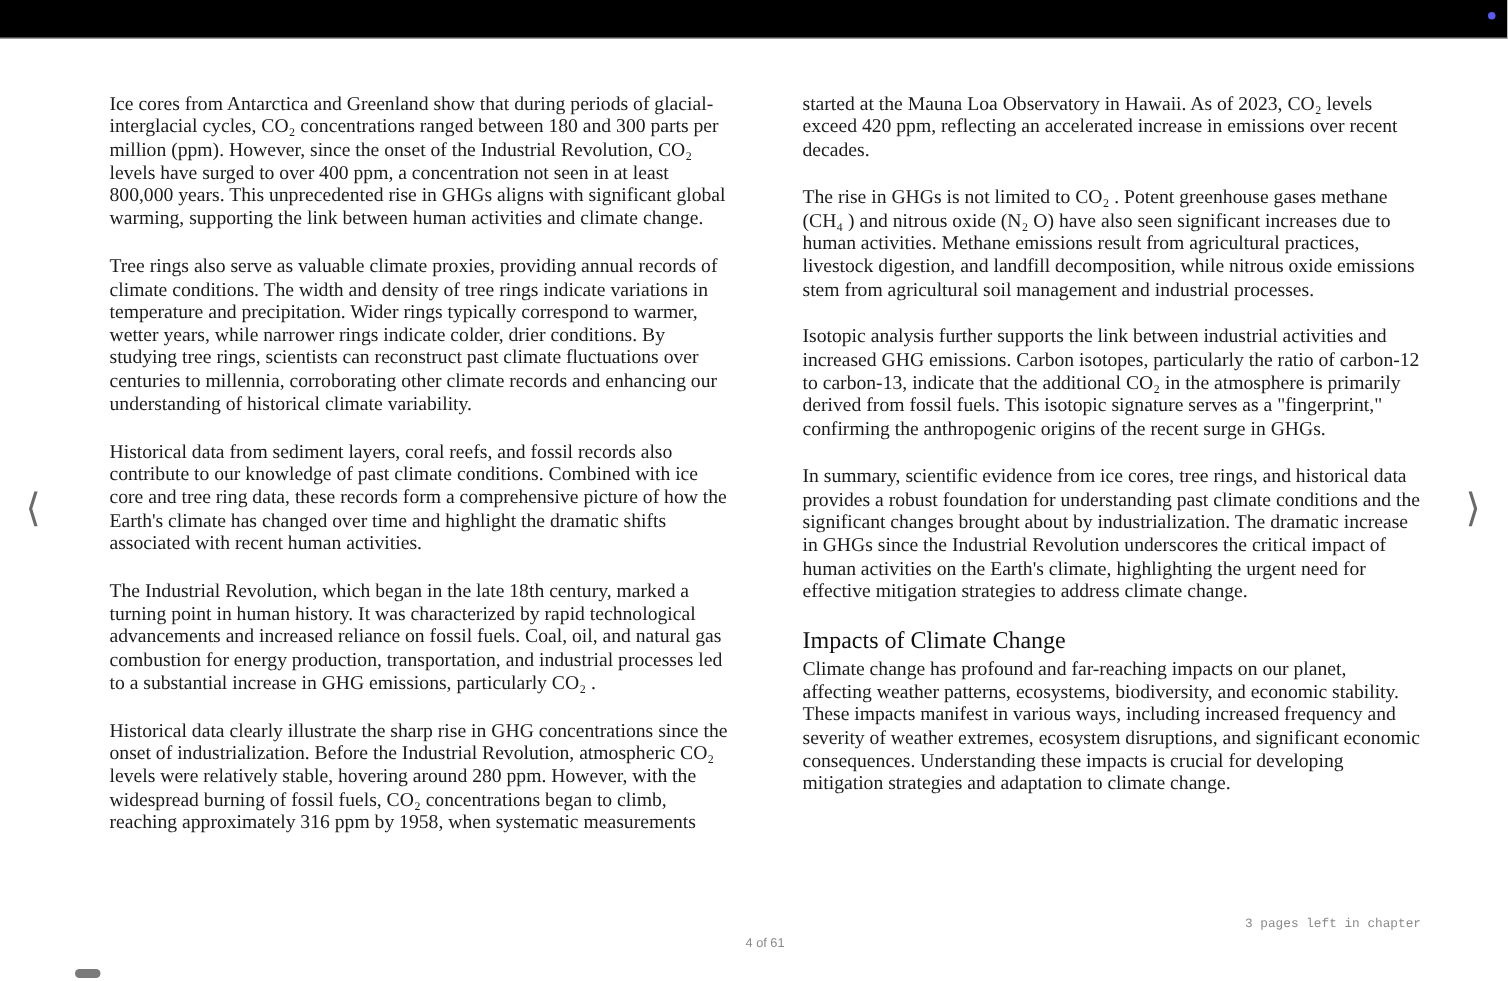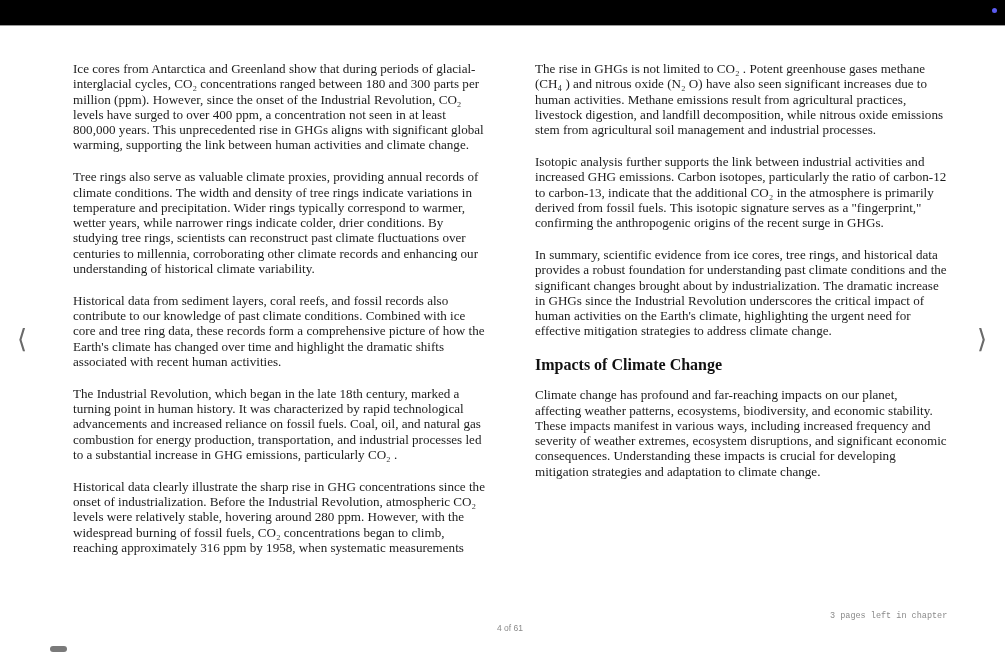--- a/index.html
+++ b/index.html
@@ -21,21 +21,21 @@
       font-family: "Liberation Serif", serif;
       font-size: 13.1px; line-height: 15.3px; color: #1c1c1c;
     }
     .col-left { left: 73px; }
     .col-right { left: 535px; }
     .column p { margin: 0 0 16.5px 0; white-space: pre-line; }
     .column h3 {
       margin: 0 0 15px 0; font-size: 13.2px; font-weight: bold; line-height: 15px; color: #111;
     }
     .column h2 {
-      margin: 0 0 12px 0; font-size: 16px; font-weight: bold; line-height: 20px; color: #111;
+      margin: 0 0 0 0; font-size: 16px; font-weight: normal; line-height: 20px; color: #111;
     }
     .nav-arrow {
       position: absolute; top: 322px; width: 20px; height: 34px;
       font-family: "DejaVu Sans", sans-serif; font-size: 26px; color: #6a6a6a;
       display: flex; align-items: center; justify-content: center; cursor: pointer;
     }
     .nav-prev { left: 12px; }
     .nav-next { left: 972px; }
     .footer-page {
       position: absolute; top: 623px; left: 474px; width: 72px; text-align: center;
@@ -66,20 +66,21 @@
 
 <div class="column col-left">
   <p>Ice cores from Antarctica and Greenland show that during periods of glacial-interglacial cycles, CO₂ concentrations ranged between 180 and 300 parts per million (ppm). However, since the onset of the Industrial Revolution, CO₂ levels have surged to over 400 ppm, a concentration not seen in at least 800,000 years. This unprecedented rise in GHGs aligns with significant global warming, supporting the link between human activities and climate change.</p>
   <p>Tree rings also serve as valuable climate proxies, providing annual records of climate conditions. The width and density of tree rings indicate variations in temperature and precipitation. Wider rings typically correspond to warmer, wetter years, while narrower rings indicate colder, drier conditions. By studying tree rings, scientists can reconstruct past climate fluctuations over centuries to millennia, corroborating other climate records and enhancing our understanding of historical climate variability.</p>
   <p>Historical data from sediment layers, coral reefs, and fossil records also contribute to our knowledge of past climate conditions. Combined with ice core and tree ring data, these records form a comprehensive picture of how the Earth's climate has changed over time and highlight the dramatic shifts associated with recent human activities.</p>
   <p>The Industrial Revolution, which began in the late 18th century, marked a turning point in human history. It was characterized by rapid technological advancements and increased reliance on fossil fuels. Coal, oil, and natural gas combustion for energy production, transportation, and industrial processes led to a substantial increase in GHG emissions, particularly CO₂ .</p>
   <p>Historical data clearly illustrate the sharp rise in GHG concentrations since the onset of industrialization. Before the Industrial Revolution, atmospheric CO₂ levels were relatively stable, hovering around 280 ppm. However, with the widespread burning of fossil fuels, CO₂ concentrations began to climb, reaching approximately 316 ppm by 1958, when systematic measurements</p>
 </div>
 
 <div class="column col-right">
+  <p>started at the Mauna Loa Observatory in Hawaii. As of 2023, CO₂ levels exceed 420 ppm, reflecting an accelerated increase in emissions over recent decades.</p>
   <p>The rise in GHGs is not limited to CO₂ . Potent greenhouse gases methane (CH₄ ) and nitrous oxide (N₂ O) have also seen significant increases due to human activities. Methane emissions result from agricultural practices, livestock digestion, and landfill decomposition, while nitrous oxide emissions stem from agricultural soil management and industrial processes.</p>
   <p>Isotopic analysis further supports the link between industrial activities and increased GHG emissions. Carbon isotopes, particularly the ratio of carbon-12 to carbon-13, indicate that the additional CO₂ in the atmosphere is primarily derived from fossil fuels. This isotopic signature serves as a "fingerprint," confirming the anthropogenic origins of the recent surge in GHGs.</p>
   <p>In summary, scientific evidence from ice cores, tree rings, and historical data provides a robust foundation for understanding past climate conditions and the significant changes brought about by industrialization. The dramatic increase in GHGs since the Industrial Revolution underscores the critical impact of human activities on the Earth's climate, highlighting the urgent need for effective mitigation strategies to address climate change.</p>
   <h2>Impacts of Climate Change</h2>
   <p>Climate change has profound and far-reaching impacts on our planet, affecting weather patterns, ecosystems, biodiversity, and economic stability. These impacts manifest in various ways, including increased frequency and severity of weather extremes, ecosystem disruptions, and significant economic consequences. Understanding these impacts is crucial for developing mitigation strategies and adaptation to climate change.</p>
 </div>
 
 <div class="footer-page">4 of 61</div>
 <div class="footer-left">3 pages left in chapter</div>
 <div class="scroll-handle"></div>

